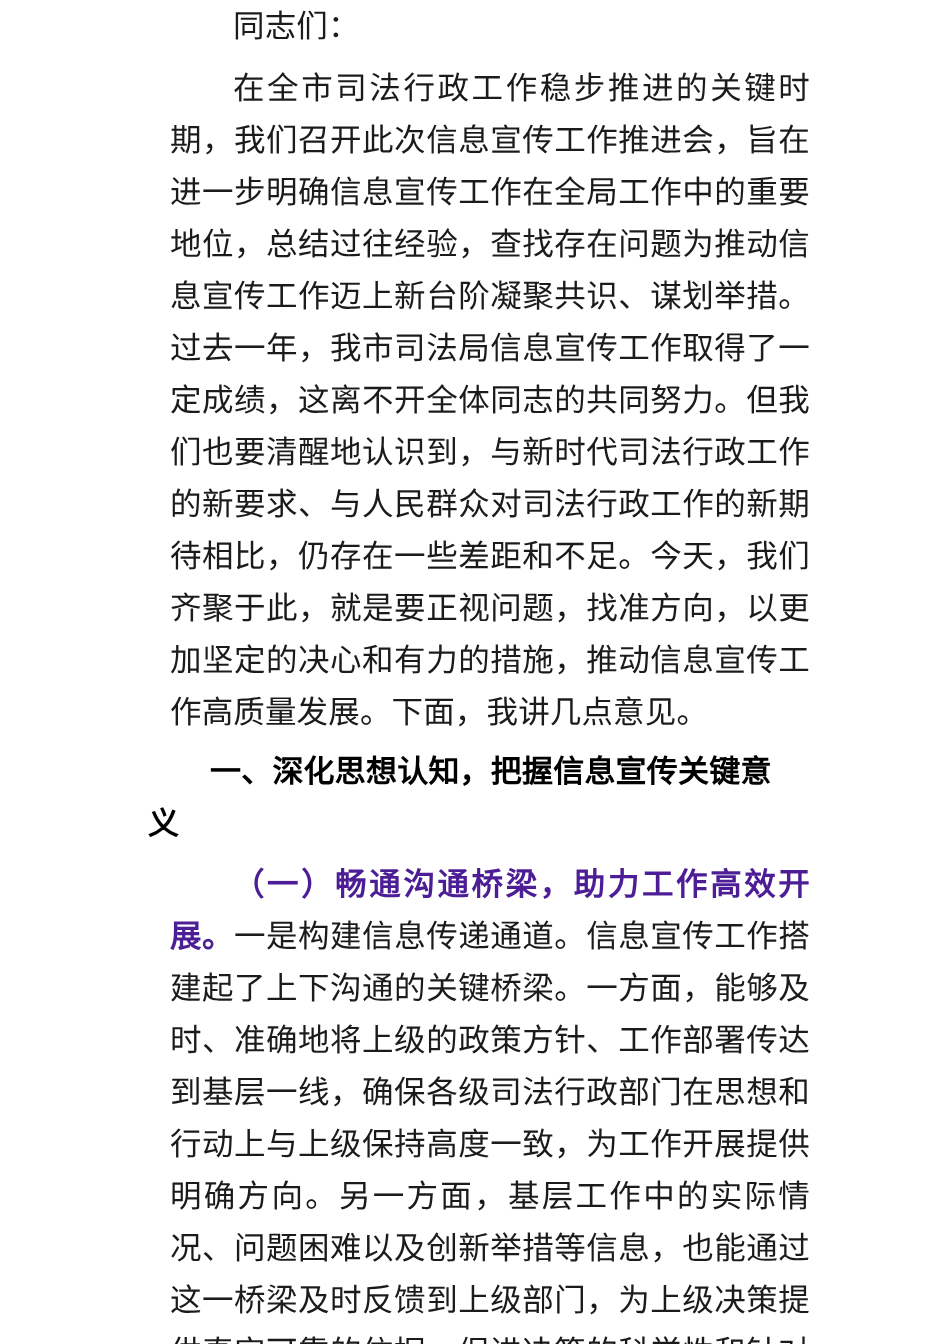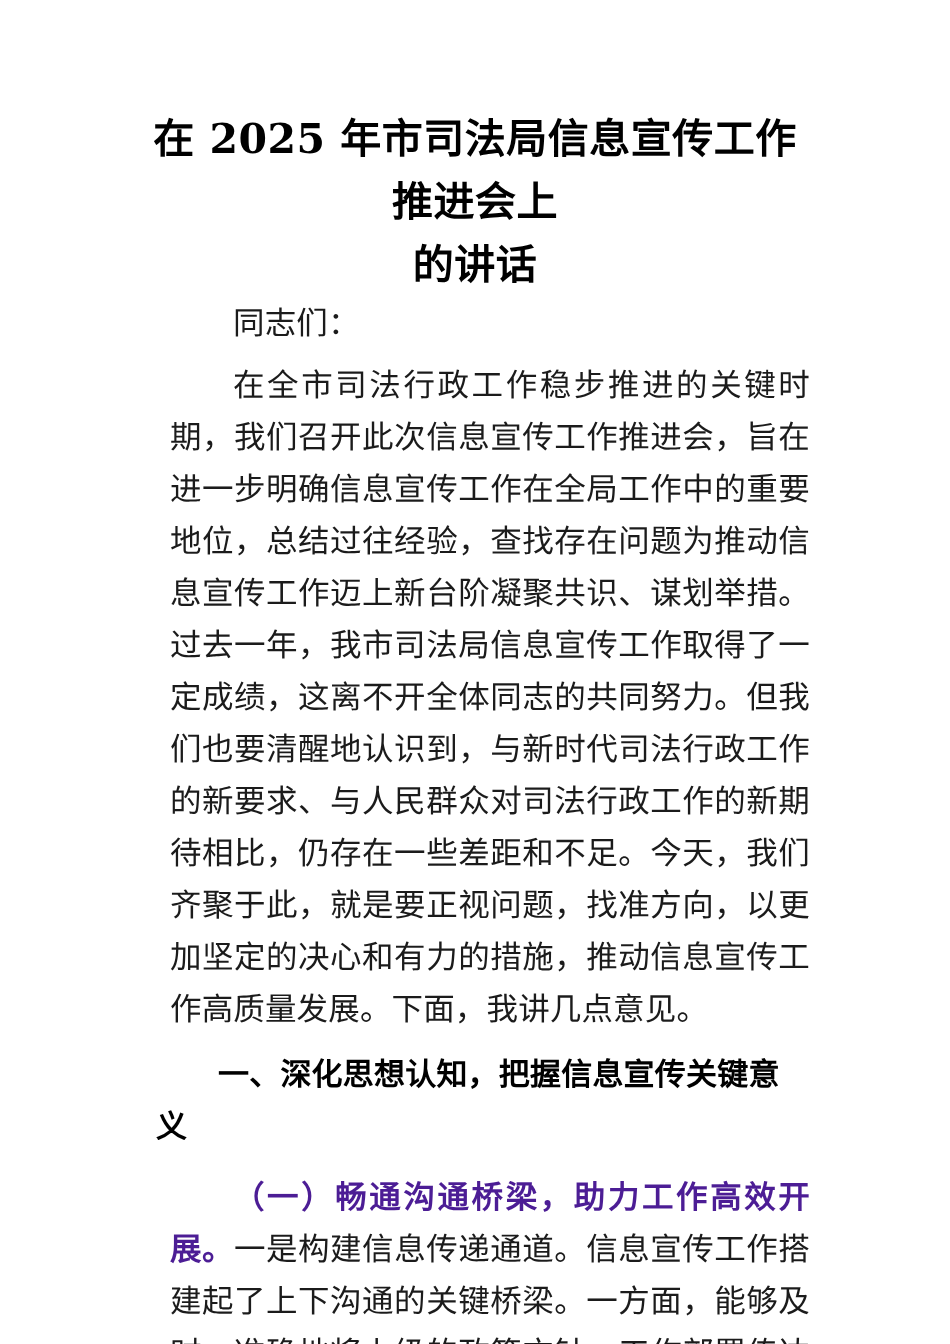--- a/index.html
+++ b/index.html
@@ -66,41 +66,37 @@
   }
 
   
   .lead {
     font-weight: 700;
     color: #4c1d95;
   }
 
   
   .section-heading {
-    margin: 16px;
-    font-family: Liberation Mono, monospace;
+    margin: 8px;
+    font-family: Liberation Sans, sans-serif;
     font-size: 31px;
     font-weight: 700;
     line-height: 52px;
     text-indent: 62px;
     color: #000000;
     letter-spacing: 0.2px;
     word-break: break-all;
   }
 </style>
 </head>
 <body>
 
 <div class="page">
   <div class="content">
 
-    <h1 class="doc-title">
-      <span>在 2025 年市司法局信息宣传工作推进会上</span>
-      <br><span>的讲话</span>
-    </h1>
 
     <p class="para indent">同志们：</p>
 
     <p class="para indent first-body">在全市司法行政工作稳步推进的关键时期，我们召开此次信息宣传工作推进会，旨在进一步明确信息宣传工作在全局工作中的重要地位，总结过往经验，查找存在问题为推动信息宣传工作迈上新台阶凝聚共识、谋划举措。过去一年，我市司法局信息宣传工作取得了一定成绩，这离不开全体同志的共同努力。但我们也要清醒地认识到，与新时代司法行政工作的新要求、与人民群众对司法行政工作的新期待相比，仍存在一些差距和不足。今天，我们齐聚于此，就是要正视问题，找准方向，以更加坚定的决心和有力的措施，推动信息宣传工作高质量发展。下面，我讲几点意见。</p>
 
     <h2 class="section-heading">一、深化思想认知，把握信息宣传关键意义</h2>
 
     <p class="para indent">
       <span class="lead">（一）畅通沟通桥梁，助力工作高效开展。</span><span>一是构建信息传递通道。信息宣传工作搭建起了上下沟通的关键桥梁。一方面，能够及时、准确地将上级的政策方针、工作部署传达到基层一线，确保各级司法行政部门在思想和行动上与上级保持高度一致，为工作开展提供明确方向。另一方面，基层工作中的实际情况、问题困难以及创新举措等信息，也能通过这一桥梁及时反馈到上级部门，为上级决策提供真实可靠的依据，促进决策的科学性和针对性。</span>
     </p>

